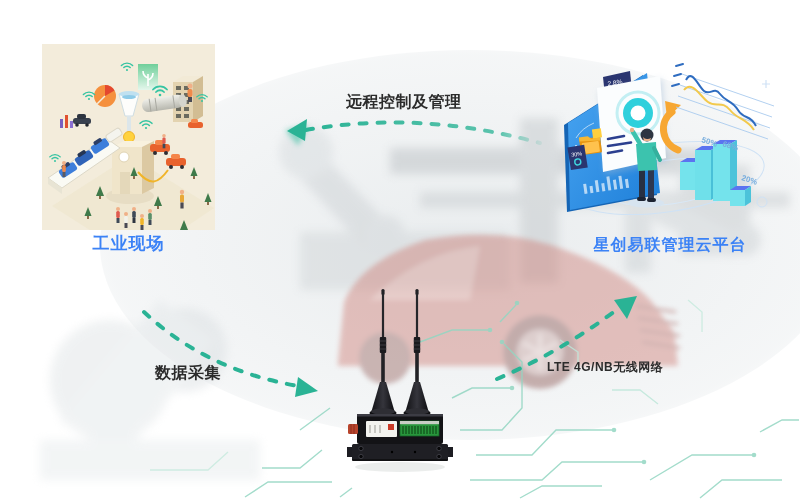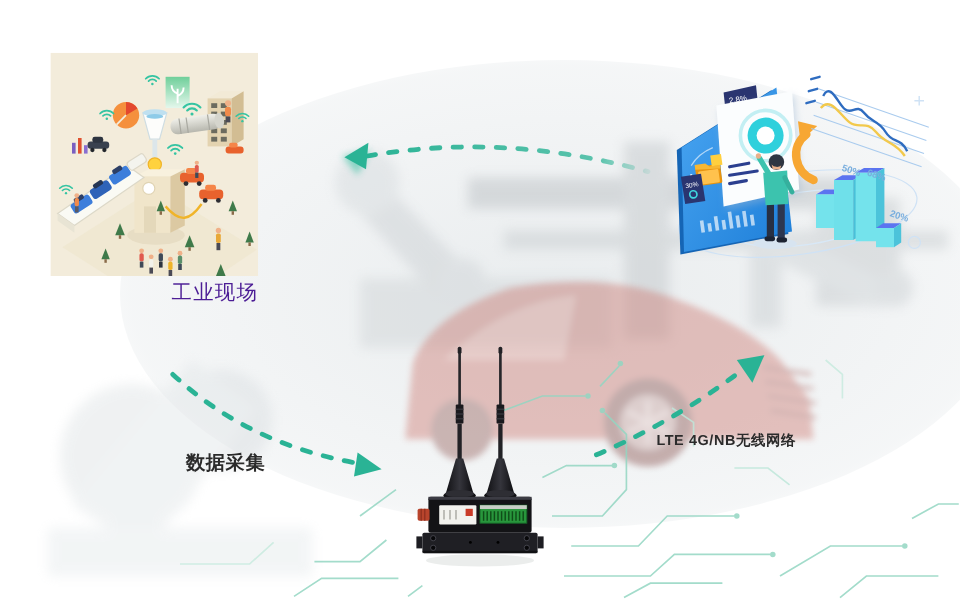--- a/index.html
+++ b/index.html
@@ -2,31 +2,31 @@
 <html><head>
 <meta charset="utf-8">
 <style>
   html,body{margin:0;padding:0;background:#ffffff;}
   .stage{
     position:relative;width:800px;height:500px;overflow:hidden;background:#ffffff;
     font-family:"Liberation Sans",sans-serif;
   }
   .abs{position:absolute;}
   .node-label{
-    position:absolute;font-weight:normal;color:#4c1d95;text-align:right;
+    position:absolute;font-weight:bold;color:#3b82f6;text-align:center;
     letter-spacing:1px;
   }
   .flow-label{
     position:absolute;font-weight:bold;color:#2b2b2b;white-space:nowrap;
     letter-spacing:0.5px;
   }
   .lbl-site{left:42px;top:232px;width:173px;font-size:17px;}
   .lbl-platform{left:550px;top:235px;width:240px;font-size:16px;}
   .lbl-remote{left:346px;top:92px;font-size:16px;}
-  .lbl-data{left:155px;top:376px;font-size:16px;}
+  .lbl-data{left:155px;top:363px;font-size:16px;}
   .lbl-lte{left:547px;top:359px;font-size:12px;}
   svg text{font-family:"Liberation Sans",sans-serif;}
 </style>
 </head>
 <body>
 
 <div class="stage">
 
   <svg class="abs" style="left:0;top:0" width="800" height="500" viewBox="0 0 800 500">
     <defs>
@@ -557,17 +557,19 @@
       <path d="M306 130 Q420 110 540 143" stroke="url(#topFade)" stroke-dasharray="7 11"></path>
       <path d="M144 312 Q206 370 298 386" stroke="#2ab395" stroke-dasharray="7 11"></path>
       <path d="M497 379 Q560 352 615 311" stroke="#2ab395" stroke-dasharray="7 11"></path>
     </g>
     <polygon points="287,131 307,119 305,141" fill="#2ab395"></polygon>
     <polygon points="318,391 298,377 295,397" fill="#2ab395"></polygon>
     <polygon points="637,296 614,300 627,319" fill="#2ab395"></polygon>
   </svg>
 
   <div class="node-label lbl-site">工业现场</div>
-
+  <div class="node-label lbl-platform">星创易联管理云平台</div>
+
+  <div class="flow-label lbl-remote">远程控制及管理</div>
   <div class="flow-label lbl-data">数据采集</div>
   <div class="flow-label lbl-lte">LTE 4G/NB无线网络</div>
 
 </div>
 
 </body></html>

